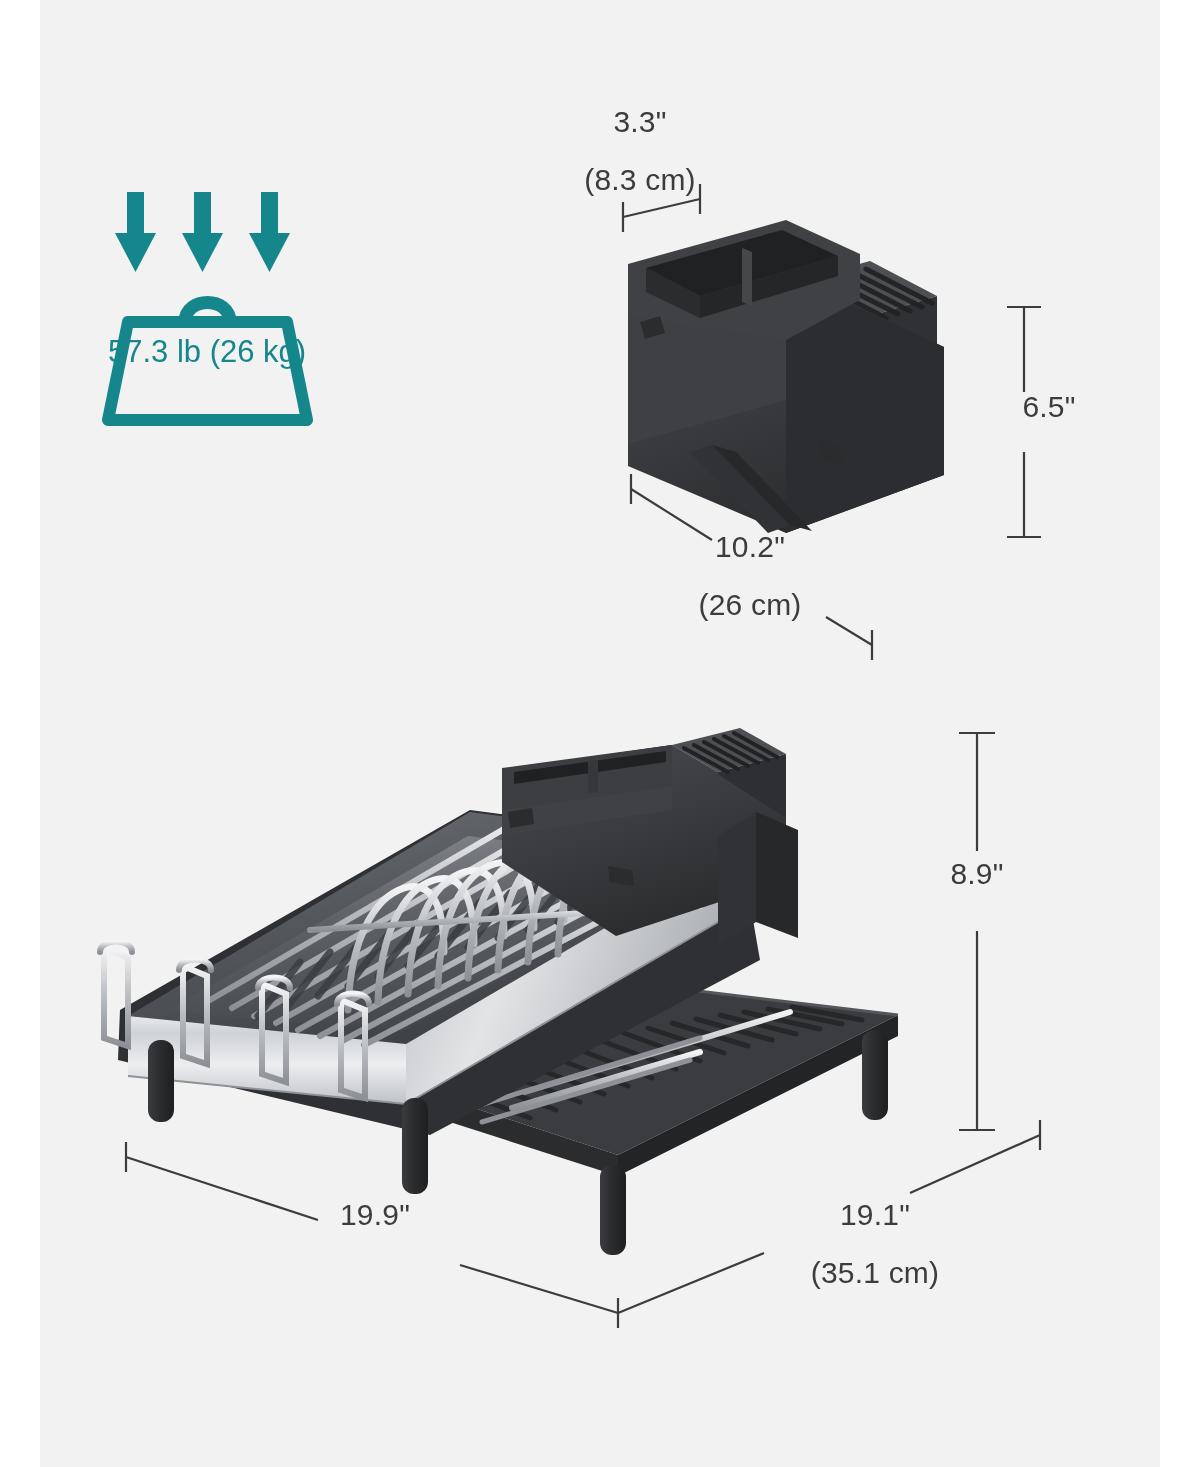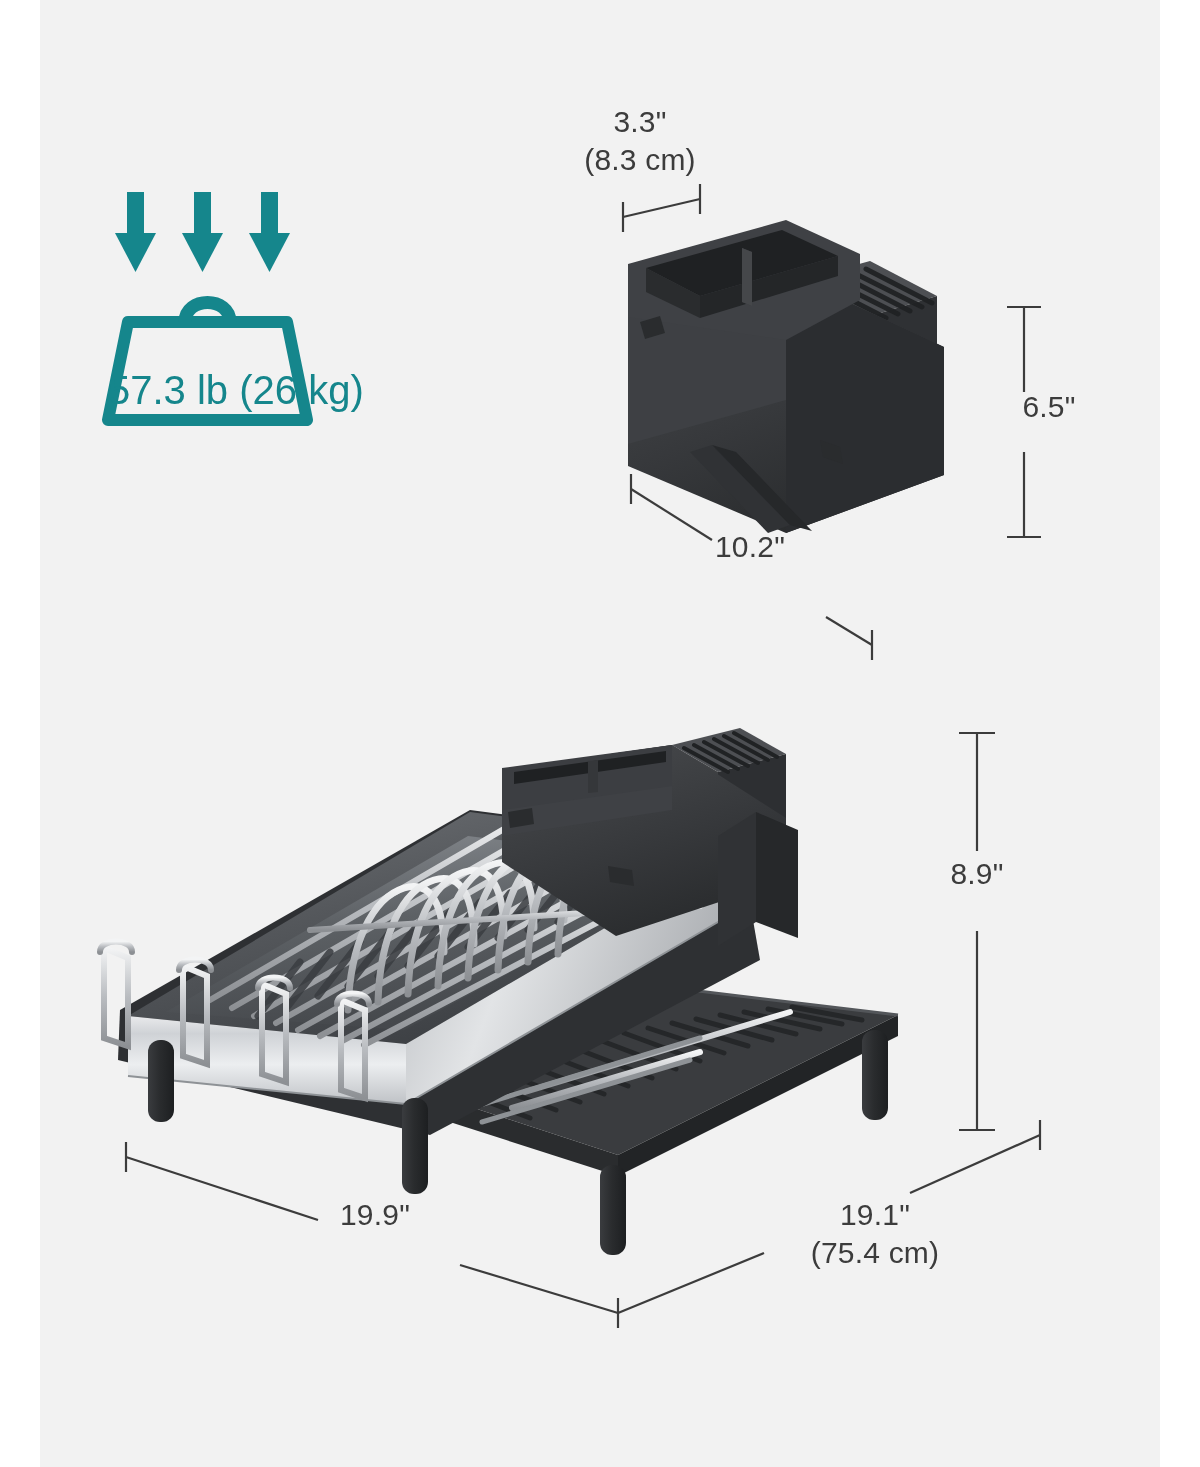--- a/index.html
+++ b/index.html
@@ -38,30 +38,29 @@
 
   .dimlabel {
     position: absolute;
     color: #3c3c3c;
     font-size: 30px;
     line-height: 1.28;
     text-align: center;
     white-space: nowrap;
     letter-spacing: .2px;
   }
-  .dimlabel .l2 { display: block; }
+  .dimlabel .l2 { display: block; margin-top: 20px; }
 
   .weight-text {
     position: absolute;
-    text-align: center;
+    text-align: left;
     color: #15868c;
-    font-size: 40px;
+    font-size: 31px;
     line-height: 1.3;
     white-space: nowrap;
-    margin-top: 32px;
   }
 </style>
 </head>
 <body>
 
 <div id="stage">
   <div id="canvas"></div>
 
   <svg class="layer" viewBox="0 0 1200 1467" width="1200" height="1467">
     <defs>
@@ -388,27 +387,28 @@
     <span>3.3"</span>
     <span class="l2">(8.3 cm)</span>
   </div>
 
   <div class="dimlabel" style="left: 934px; top: 388px; width: 230px; text-align: center;">
     <span>6.5"</span>
   </div>
 
   <div class="dimlabel" style="left: 605px; top: 528px; width: 290px;">
     <span>10.2"</span>
+    <span class="l2">(26 cm)</span>
   </div>
 
   <div class="dimlabel" style="left: 862px; top: 855px; width: 230px;">
     <span>8.9"</span>
   </div>
 
   <div class="dimlabel" style="left: 230px; top: 1196px; width: 290px;">
     <span>19.9"</span>
   </div>
 
   <div class="dimlabel" style="left: 730px; top: 1196px; width: 290px;">
     <span>19.1"</span>
-    <span class="l2">(75.4 cm)</span>
+    <span class="l2">(35.1 cm)</span>
   </div>
 </div>
 
 </body></html>

